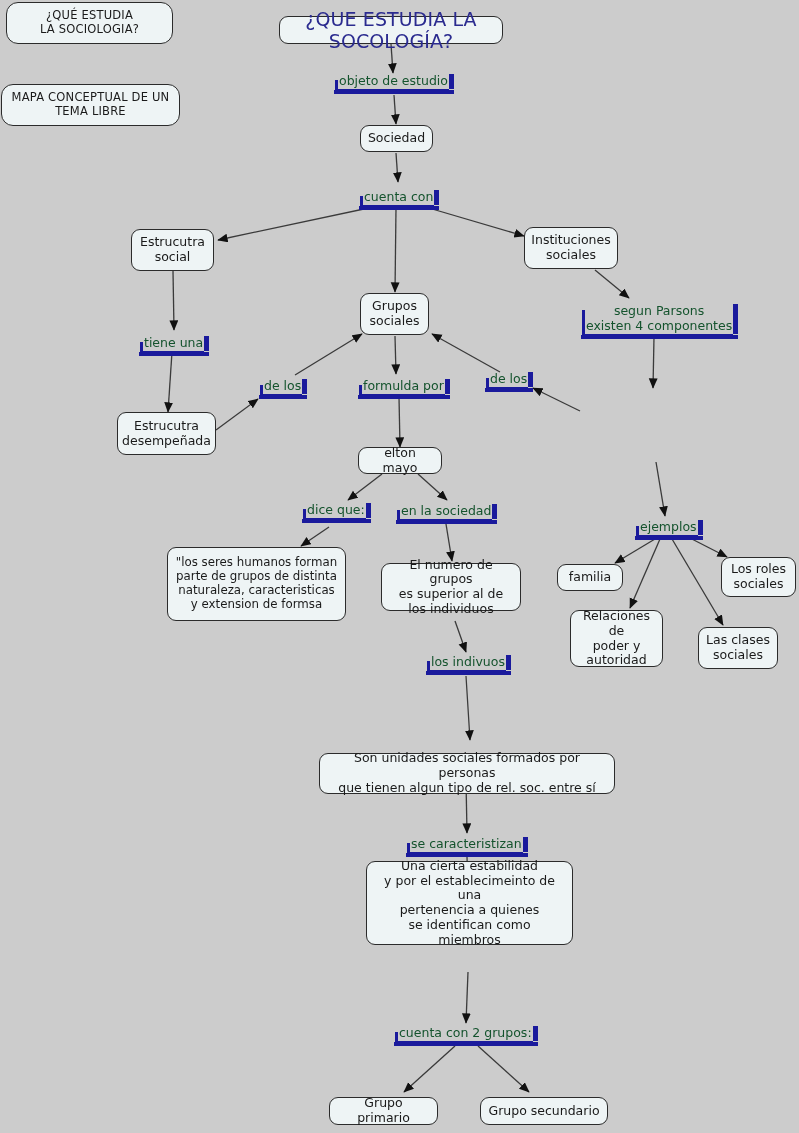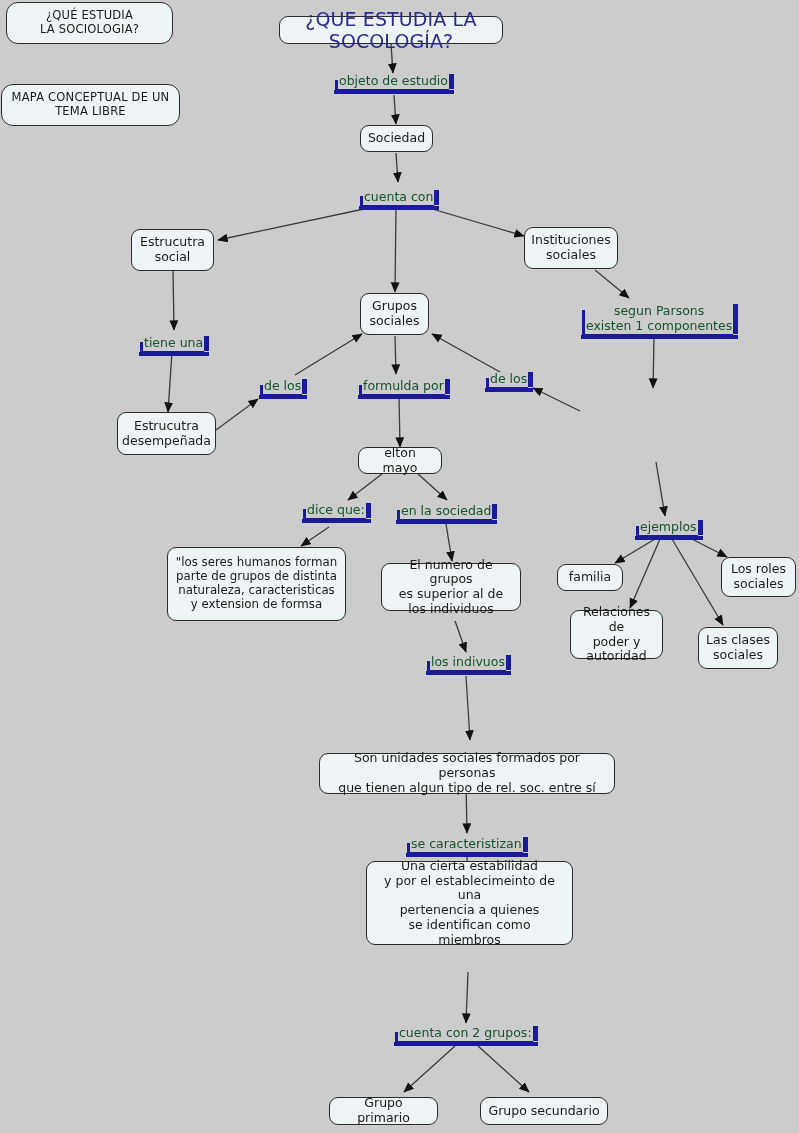--- a/index.html
+++ b/index.html
@@ -184,21 +184,21 @@
 
   <div class="node" style="left:381px; top:563px; width:140px; height:48px;">El numero de grupos
 es superior al de
 los individuos</div>
 
   <div class="node" style="left:557px; top:564px; width:66px; height:27px;">familia</div>
 
   <div class="node" style="left:721px; top:557px; width:75px; height:40px;">Los roles
 sociales</div>
 
-  <div class="node" style="left:570px; top:610px; width:93px; height:49px;">Relaciones de
+  <div class="node" style="left:570px; top:610px; width:93px; height:57px;">Relaciones de
 poder y
 autoridad</div>
 
   <div class="node" style="left:698px; top:627px; width:80px; height:42px;">Las clases
 sociales</div>
 
   <div class="node" style="left:319px; top:741px; width:296px; height:41px;margin-top:12px;">Son unidades sociales formados por personas
 que tienen algun tipo de rel. soc. entre sí</div>
 
   <div class="node" style="left:366px; top:861px; width:207px; height:84px;">Una cierta estabilidad
@@ -217,21 +217,21 @@
 
   <div class="link-label" style="left:143px; top:336px;">tiene una</div>
 
   <div class="link-label" style="left:263px; top:379px;">de los</div>
 
   <div class="link-label" style="left:362px; top:379px;">formulda por</div>
 
   <div class="link-label" style="left:489px; top:372px;">de los</div>
 
   <div class="link-label" style="left:585px; top:304px;">segun Parsons
-existen 1 componentes</div>
+existen 4 componentes</div>
 
   <div class="link-label" style="left:306px; top:503px;">dice que:</div>
 
   <div class="link-label" style="left:400px; top:504px;">en la sociedad</div>
 
   <div class="link-label" style="left:639px; top:520px;">ejemplos</div>
 
   <div class="link-label" style="left:430px; top:655px;">los indivuos</div>
 
   <div class="link-label" style="left:410px; top:837px;">se caracteristizan</div>

